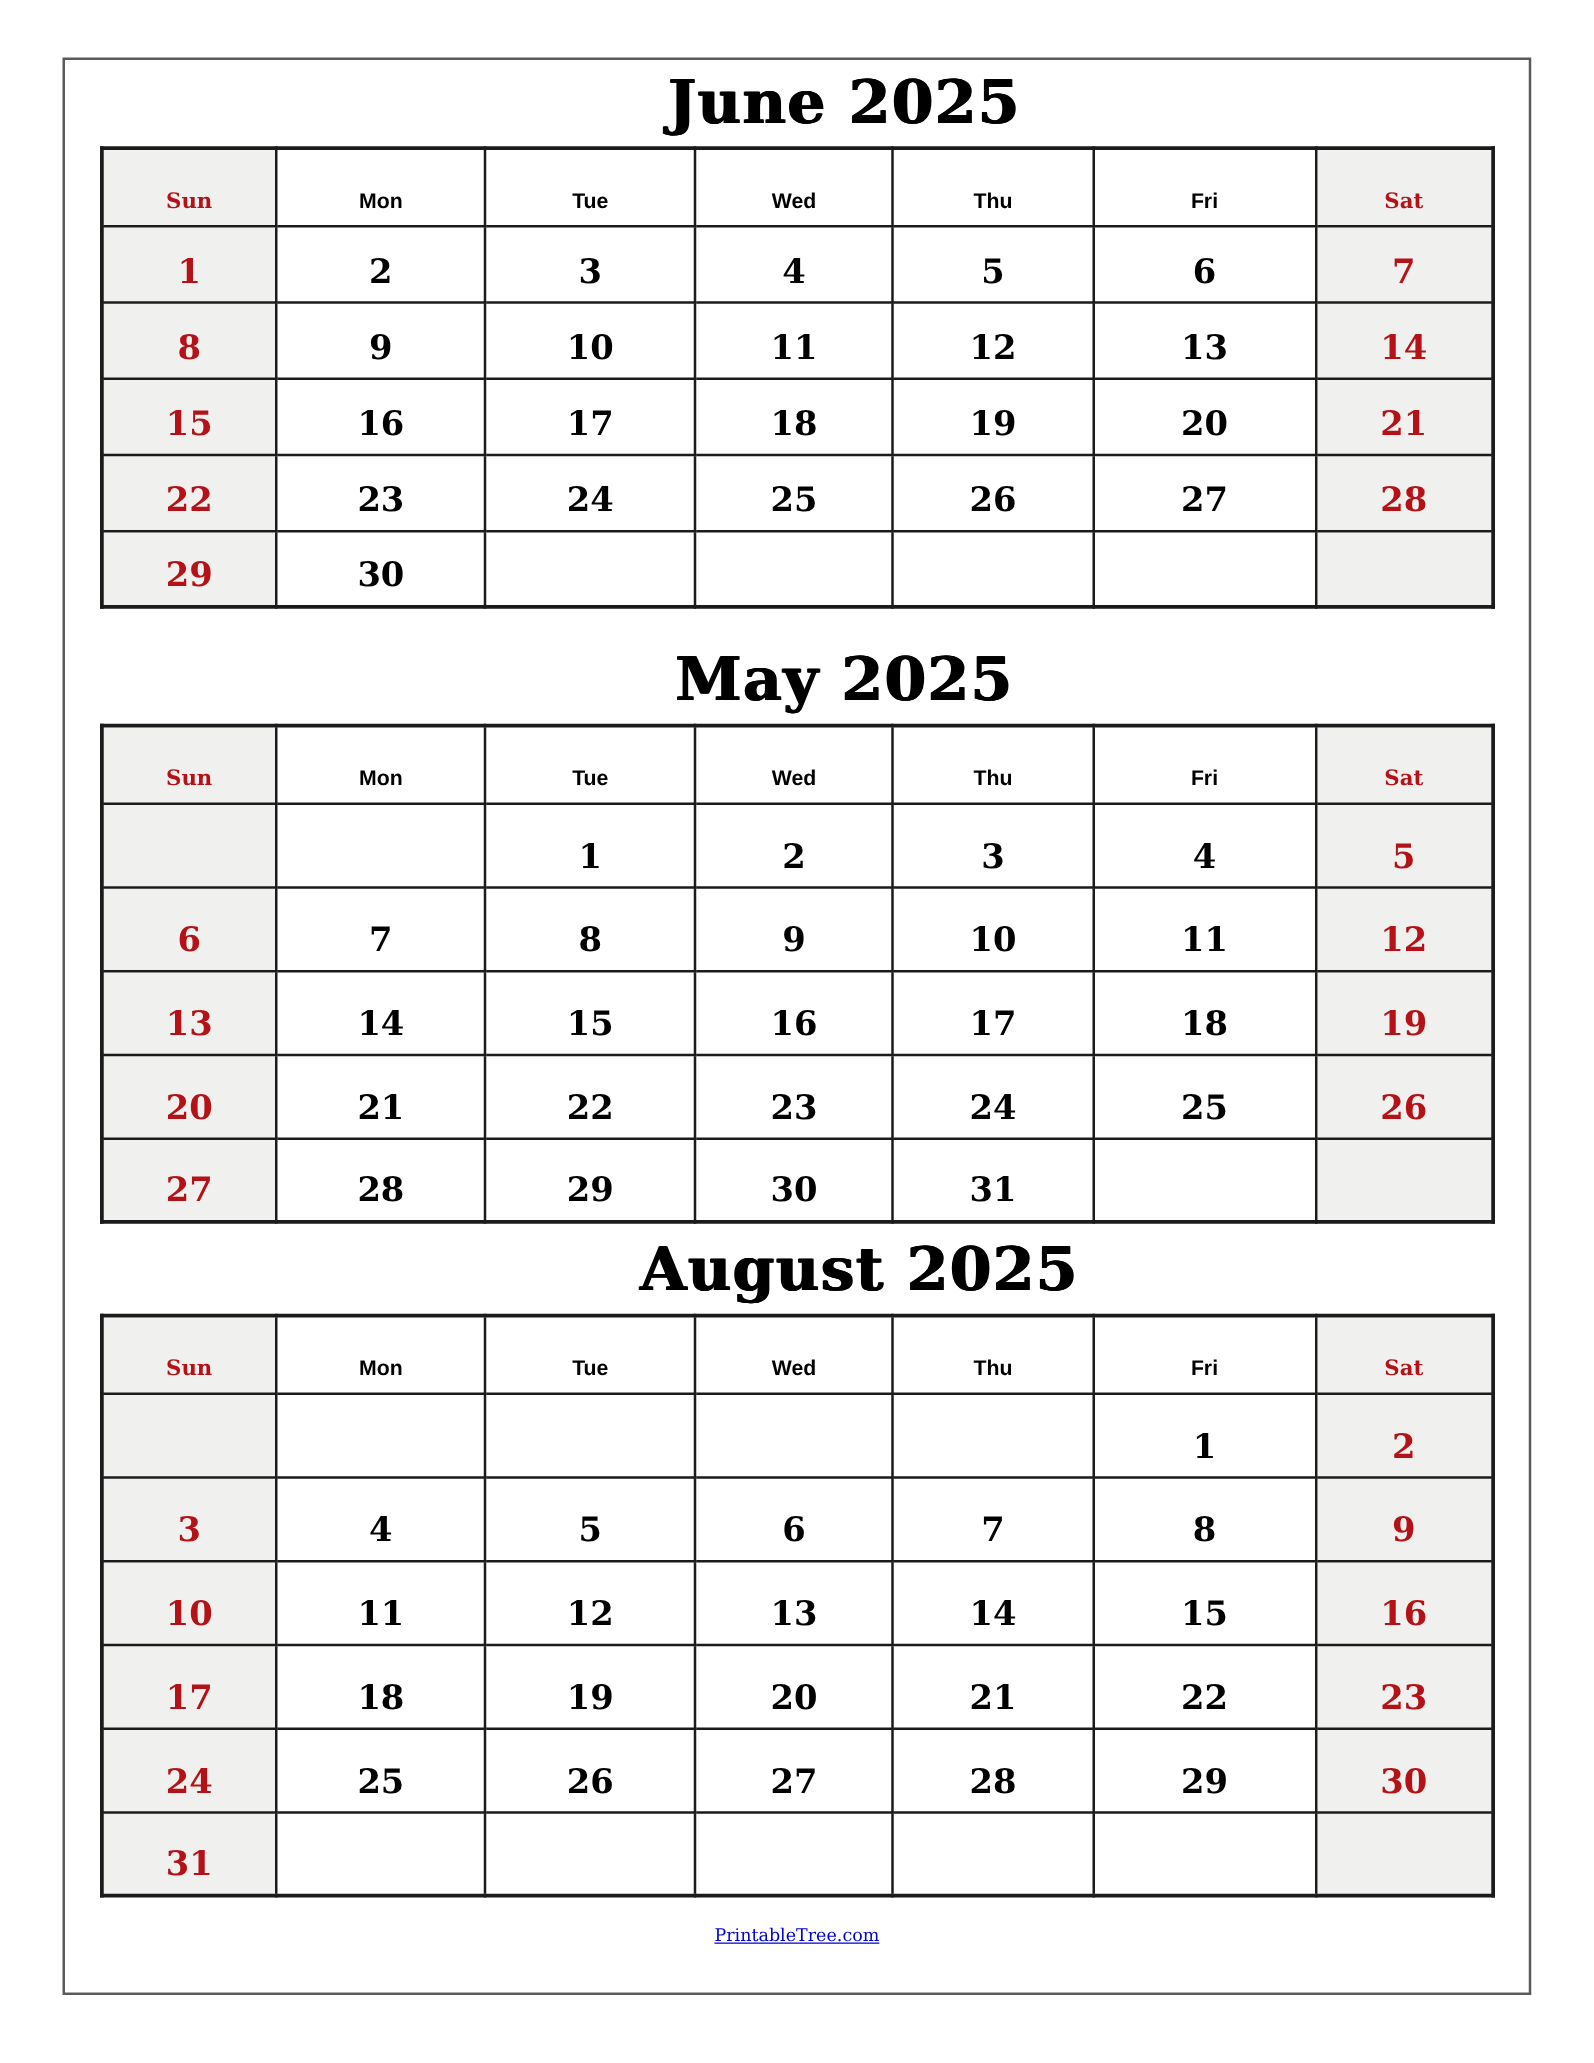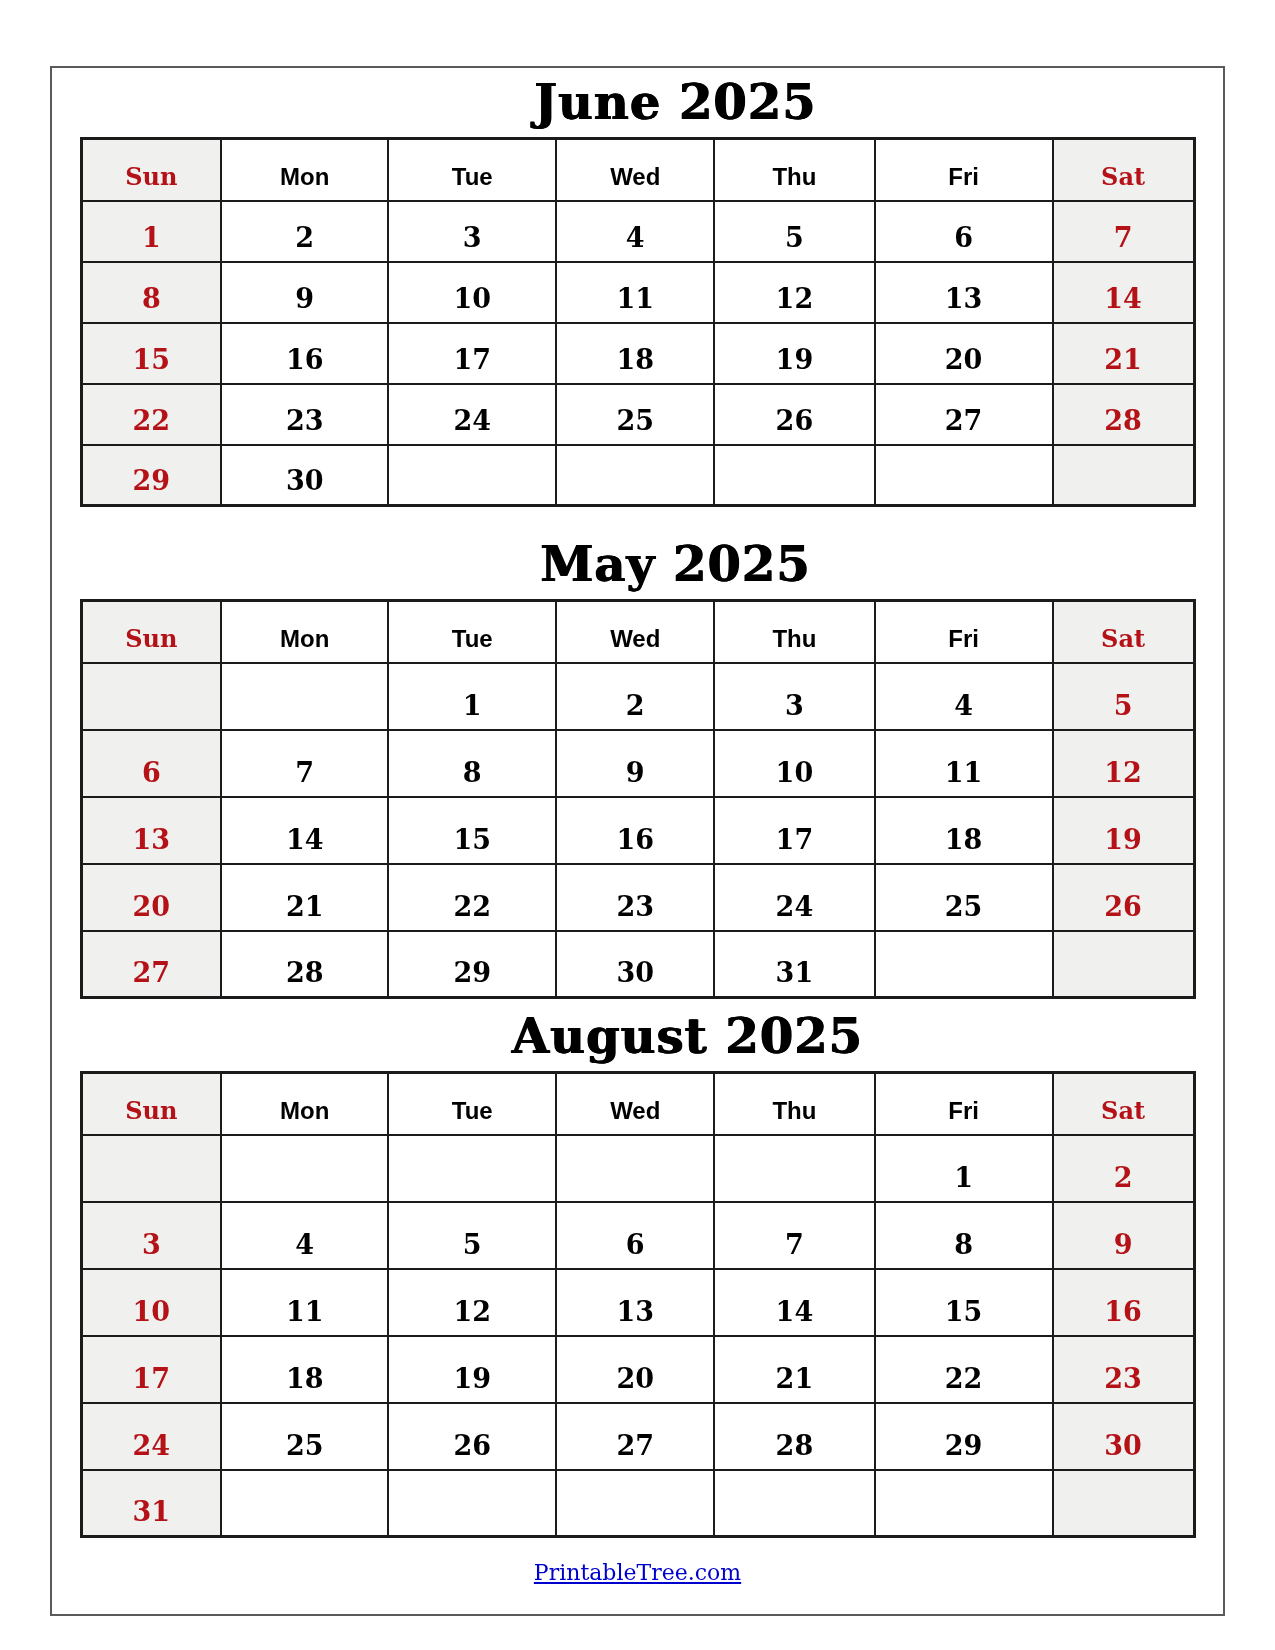--- a/index.html
+++ b/index.html
@@ -2,21 +2,21 @@
 <html style="--red: #b41217; --wkbg: #f0f0ef; --line: #1b1b1b; --link: #0000cc;"><head>
 <meta charset="utf-8">
 <style>
   html,body{margin:0;padding:0;background:#ffffff;}
   body{
     width:1275px;height:1650px;position:relative;
     font-family:"Liberation Sans",sans-serif;
     -webkit-font-smoothing:antialiased;
   }
   .page{
-    position:absolute;left:50px;top:66px;
+    position:absolute;left:50px;top:46px;
     width:1171px;height:1546px;
     border:2px solid #5a5a5a;
     background:#ffffff;
     box-sizing:content-box;
   }
   .month-title{
     margin:0;
     text-align:center;
     padding-left:76px; 
     font-family:"DejaVu Serif",serif;
@@ -41,21 +41,21 @@
     border:2px solid var(--line,#1b1b1b);
     text-align:center;
     vertical-align:bottom;
     box-sizing:border-box;
     overflow:hidden;
   }
   table.cal th{
     height:62px;
     font-family:"Liberation Sans",sans-serif;
     font-weight:bold;
-    font-size:24px;
+    font-size:17px;
     padding:0 0 9px 0;
     color:#000;
     background:#ffffff;
   }
   table.cal th.wkend{
     font-family:"DejaVu Serif",serif;
     color:var(--red,#b41217);
     background:var(--wkbg,#f0f0ef);
   }
   table.cal td{
@@ -72,21 +72,21 @@
   }
   .m-june  td{height:61px;}
   .m-july  td{height:67px;}
   .m-august td{height:67px;}
   .footer{
     margin-top:22px;
     text-align:center;
   }
   .footer a{
     font-family:"DejaVu Serif",serif;
-    font-size:22px;
+    font-size:14px;
     color:var(--link,#0000cc);
     text-decoration:underline;
   }
 </style>
 </head>
 <body>
 
 <div class="page">
 
   <h2 class="month-title t-june">June 2025</h2>

